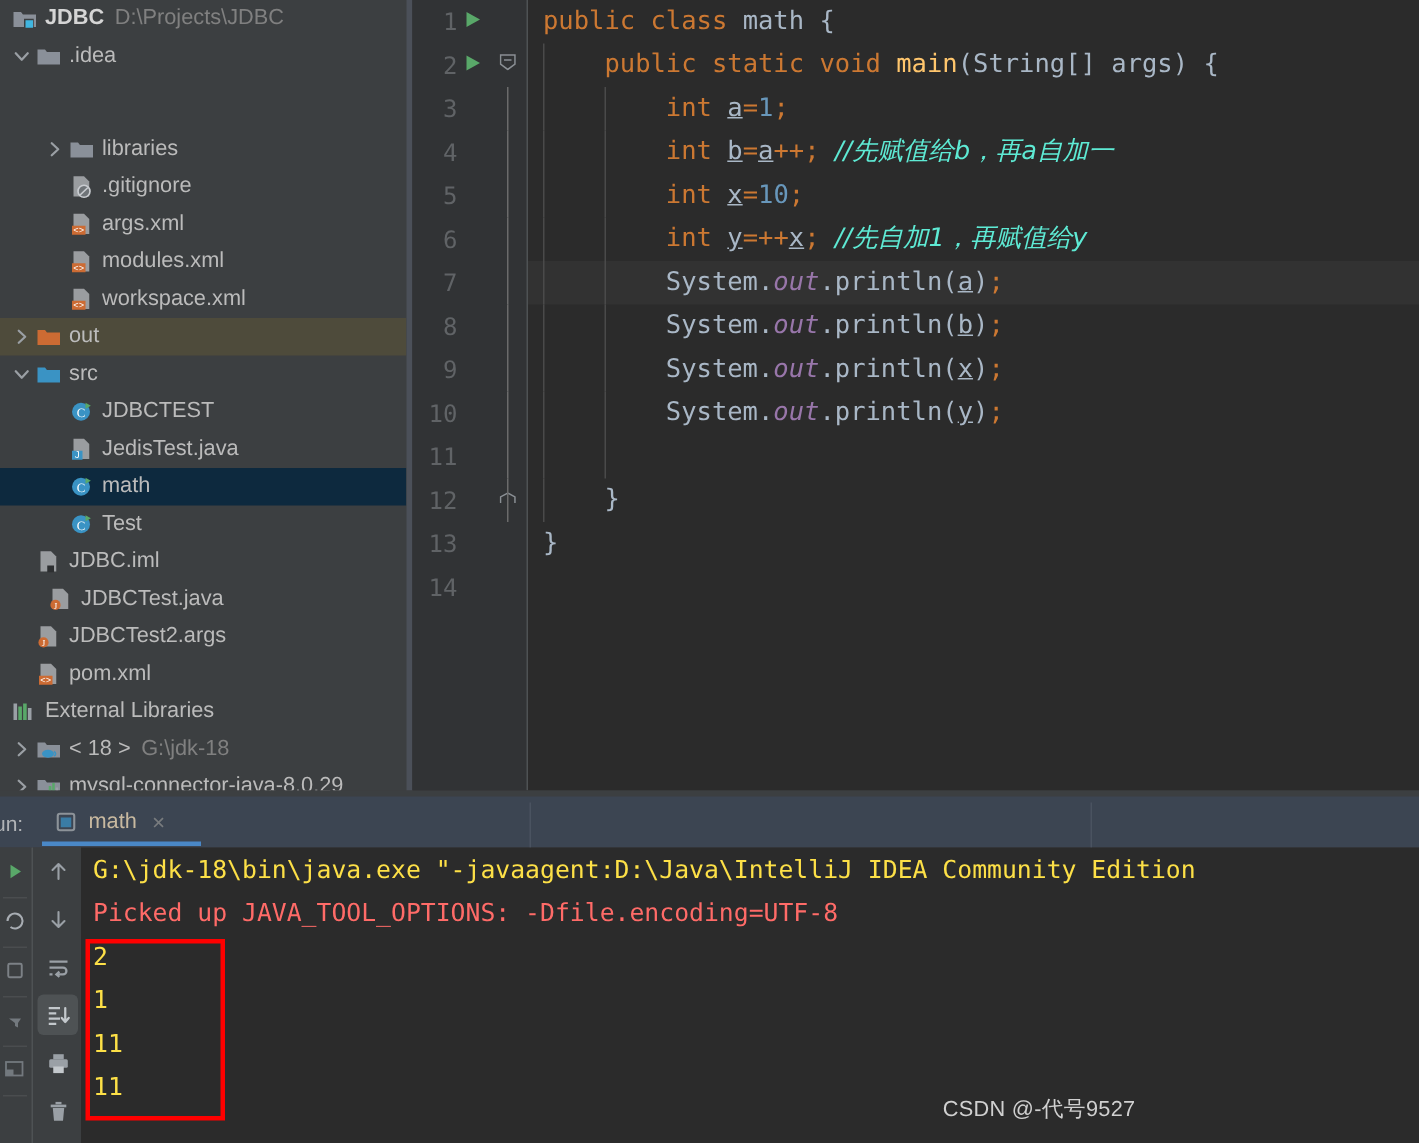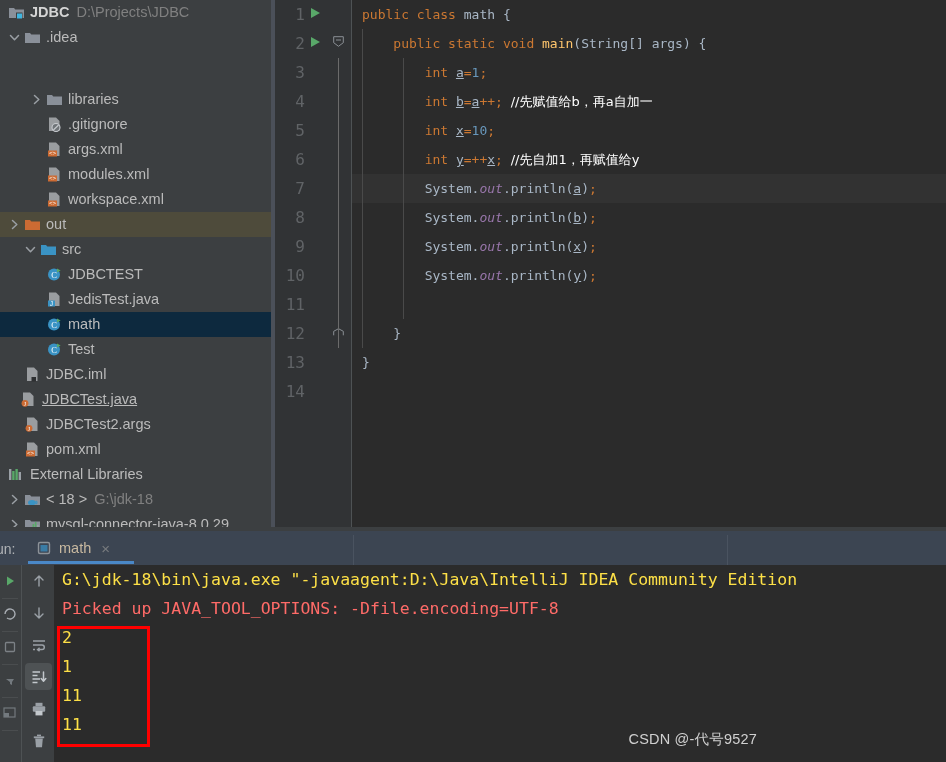--- a/index.html
+++ b/index.html
@@ -106,42 +106,42 @@
   }
   #gutter-rule {
     position: absolute; left: 76px; top: 0;
     width: 1px; height: 527px;
     background: #4e5254;
   }
   #code {
     position: absolute; left: 77px; top: 0;
     right: 0; height: 527px;
     font-family: "DejaVu Sans Mono", monospace;
-    font-size: 13px;
+    font-size: 17px;
   }
   .code-row {
     height: 29px;
     line-height: 29px;
     white-space: pre;
     padding-left: 10px;
     position: relative;
   }
   .code-row.caret { background: #323232; }
   
   .iguide {
     position: absolute;
     top: 0; width: 1px; height: 29px;
     background: #4a4a4a;
   }
   .kw    { color: #cc7832; }
   .plain { color: #a9b7c6; }
   .num   { color: #6897bb; }
   .meth  { color: #ffc66d; }
   .fieldstat { color: #9876aa; font-style: italic; }
-  .com   { color: #ffffff; font-family: "DejaVu Sans", sans-serif; }
+  .com   { color: #5eead4; font-family: "DejaVu Sans", sans-serif; font-style: italic; }
   .semi  { color: #cc7832; }
   .uvar  { color: #a9b7c6; text-decoration: underline; text-decoration-color: #a9b7c6; }
 
   
   #runwin {
     position: absolute; left: 0; top: 527px;
     width: 946px; height: 235px;
     background: #3c3f41;
   }
   #runheader {
@@ -326,21 +326,21 @@
               <path d="M4.5 2.5 L8.8 6.5 L4.5 10.5" fill="none" stroke="#9a9fa4" stroke-width="1.5" stroke-linecap="round" stroke-linejoin="round"></path>
             </svg>
           </span>
           <span class="ico">
             <svg width="17" height="17" viewBox="0 0 17 17">
               <path d="M1 4 h5 l1.3 1.6 H16 V14 H1 Z" fill="#cc6b33"></path>
             </svg>
           </span>
           <span class="lbl">out</span>
         </div>
-        <div class="tree-row" style="padding-left: 8px; margin-left: 16px;">
+        <div class="tree-row" style="padding-left: 8px;">
           <span class="arrow">
             <svg width="13" height="13" viewBox="0 0 13 13">
               <path d="M2.5 4.5 L6.5 8.8 L10.5 4.5" fill="none" stroke="#9a9fa4" stroke-width="1.5" stroke-linecap="round" stroke-linejoin="round"></path>
             </svg>
           </span>
           <span class="ico">
             <svg width="17" height="17" viewBox="0 0 17 17">
               <path d="M1 4 h5 l1.3 1.6 H16 V14 H1 Z" fill="#3a93c4"></path>
             </svg>
           </span>
@@ -388,21 +388,21 @@
         </div>
         <div class="tree-row" style="padding-left: 24px;">
           <span class="ico">
             <svg width="17" height="17" viewBox="0 0 17 17">
               <path d="M3 1.5 h7 l3.5 3.5 V15 H3 Z" fill="#9a9da0"></path>
               <rect x="7.5" y="11" width="4.5" height="4.5" fill="#2d2f31"></rect>
             </svg>
           </span>
           <span class="lbl">JDBC.iml</span>
         </div>
-        <div class="tree-row" style="padding-left: 20px; text-decoration: underline;">
+        <div class="tree-row" style="padding-left: 32px;">
           <span class="ico">
             <svg width="17" height="17" viewBox="0 0 17 17">
               <path d="M3 1.5 h7 l3.5 3.5 V15 H3 Z" fill="#9a9da0"></path>
               <circle cx="5" cy="12.3" r="3.4" fill="#cc6b33"></circle>
               <text x="5" y="14.7" font-size="6" font-family="Liberation Serif" fill="#ffffff" text-anchor="middle">J</text>
             </svg>
           </span>
           <span class="lbl">JDBCTest.java</span>
         </div>
         <div class="tree-row" style="padding-left: 24px;">

